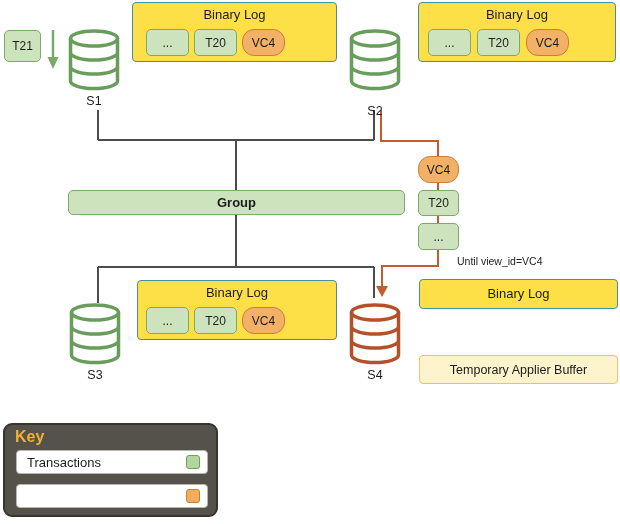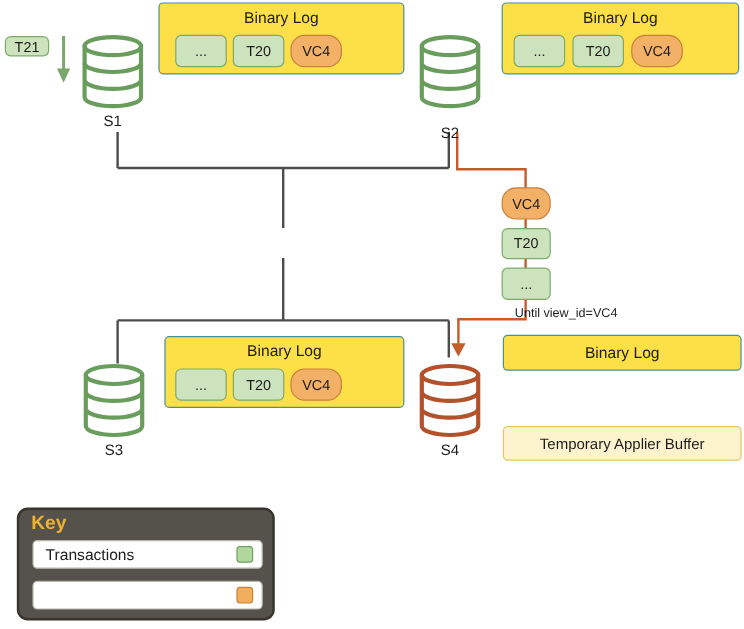--- a/index.html
+++ b/index.html
@@ -29,21 +29,21 @@
          justify-content:center;box-sizing:border-box;font-size:12px;}
 
   .cyl{position:absolute;width:54px;height:62px;fill:none;stroke-width:3.5;stroke-linecap:round;}
   .dbgreen{stroke:#689d5c;}
   .dborange{stroke:#b4512a;}
   .dblabel{position:absolute;width:54px;text-align:center;font-size:12.5px;}
 
   .note{position:absolute;font-size:10.5px;color:#1c1c1c;white-space:nowrap;}
   .groupbar{font-weight:bold;font-size:13px;}
 
-  .key{position:absolute;left:14px;top:423px;width:215px;height:94px;background:#55514b;
+  .key{position:absolute;left:3px;top:423px;width:215px;height:94px;background:#55514b;
        border:2px solid #38342e;border-radius:9px;box-sizing:border-box;}
   .key-title{position:absolute;left:10px;top:3px;color:#eeb131;font-weight:bold;font-size:16px;}
   .key-row{position:absolute;left:11px;width:192px;height:24px;background:#ffffff;
            border:1px solid #b9b5ae;border-radius:4px;display:flex;align-items:center;
            padding-left:10px;box-sizing:border-box;font-size:13px;color:#1c1c1c;}
   .key-swatch{position:absolute;right:7px;top:4px;width:14px;height:14px;border-radius:3px;
               box-sizing:border-box;}
   .sw-green{background:#b2d79e;border:1.5px solid #6fa05c;}
   .sw-orange{background:#f2ae5c;border:1.5px solid #c9803b;}
 </style>
@@ -55,21 +55,21 @@
   <svg class="overlay" width="620" height="524">
     <path class="dark" d="M98 110 V140 M374 110 V140 M98 140 H374 M236 140 V190 M236 215 V267 M98 267 H374 M98 267 V303 M374 267 V298"></path>
     <path class="orangeline" d="M381 110 V141 H438 V266 H382 V287"></path>
     <polygon class="orangefill" points="376,286 388,286 382,297"></polygon>
     <g>
       <path class="greenline" d="M53 30 V58"></path>
       <polygon class="greenfill" points="47.5,57 58.5,57 53,69"></polygon>
     </g>
   </svg>
 
-  <div class="box green" style="left:4px;top:30px;width:37px;height:17px;">T21</div>
+  <div class="box green" style="left:4px;top:30px;width:37px;height:32px;">T21</div>
 
   <svg class="cyl dbgreen" style="left:67px;top:29px;" viewBox="0 0 54 62">
     <ellipse cx="27" cy="9.5" rx="23.5" ry="7.5"></ellipse>
     <path d="M3.5 9.5 V52 M50.5 9.5 V52 M3.5 52 A23.5 7.5 0 0 0 50.5 52 M3.5 23.5 A23.5 7.5 0 0 0 50.5 23.5 M3.5 37.5 A23.5 7.5 0 0 0 50.5 37.5"></path>
   </svg>
   <div class="dblabel" style="left:67px;top:94px;">S1</div>
 
   <div class="panel" style="left:132px;top:2px;width:205px;height:60px;">
     <div class="panel-title">Binary Log</div>
     <div class="entry-row" style="left:13px;">
@@ -91,22 +91,23 @@
       <div class="box green entry">...</div>
       <div class="box green entry">T20</div>
       <div class="box orange entry">VC4</div>
     </div>
   </div>
 
   <div class="box orange" style="left:418px;top:156px;width:41px;height:27px;">VC4</div>
   <div class="box green" style="left:418px;top:190px;width:41px;height:26px;">T20</div>
   <div class="box green" style="left:418px;top:223px;width:41px;height:27px;">...</div>
 
-  <div class="note" style="left:429px;top:255px;text-align:right;">Until view_id=VC4</div>
+  <div class="note" style="left:457px;top:255px;text-align:right;">Until view_id=VC4</div>
 
+  <div class="box green groupbar" style="left:68px;top:190px;width:337px;height:25px;">Group</div>
 
   <div class="panel" style="left:137px;top:280px;width:200px;height:60px;">
     <div class="panel-title">Binary Log</div>
     <div class="entry-row" style="left:8px;">
       <div class="box green entry">...</div>
       <div class="box green entry">T20</div>
       <div class="box orange entry">VC4</div>
     </div>
   </div>
 

